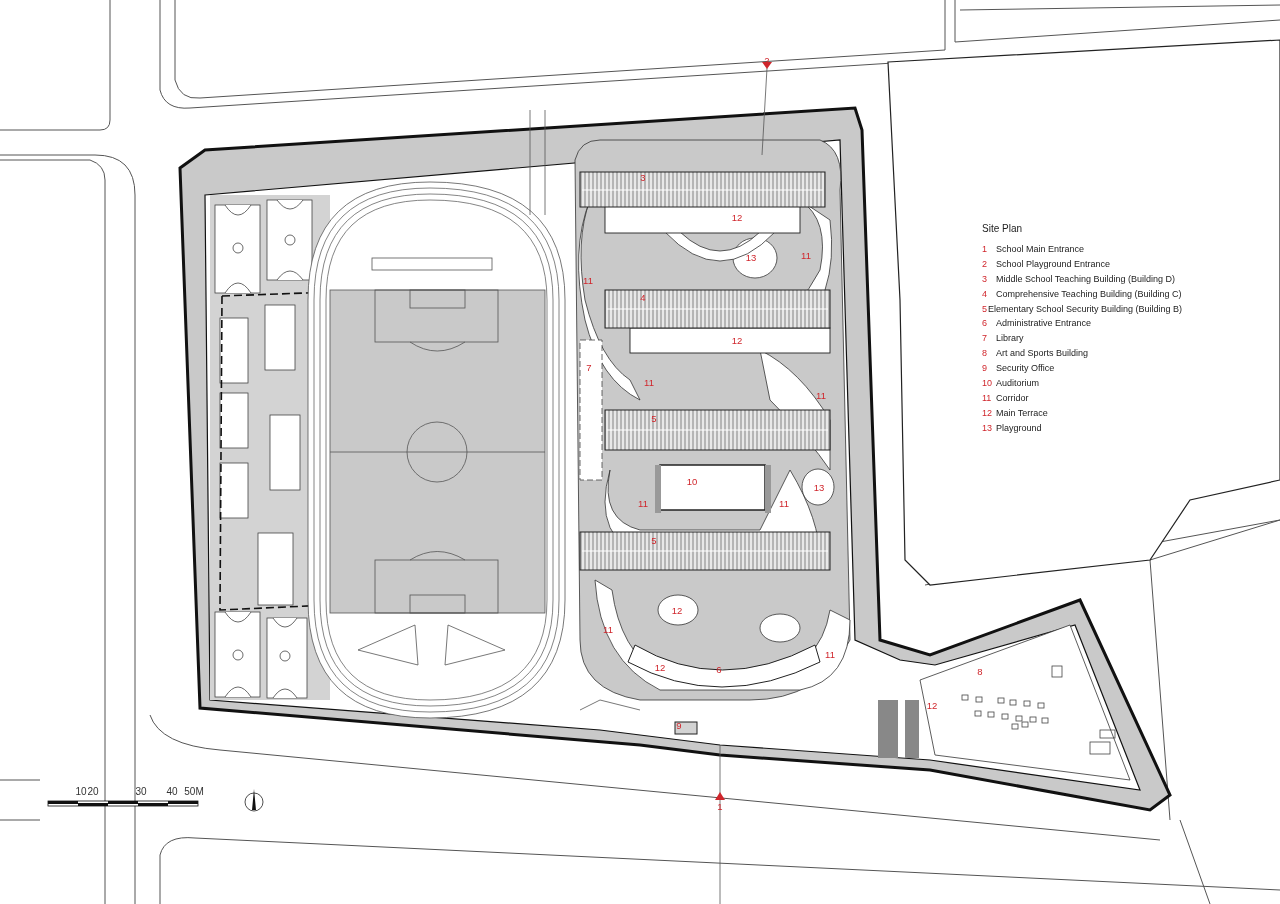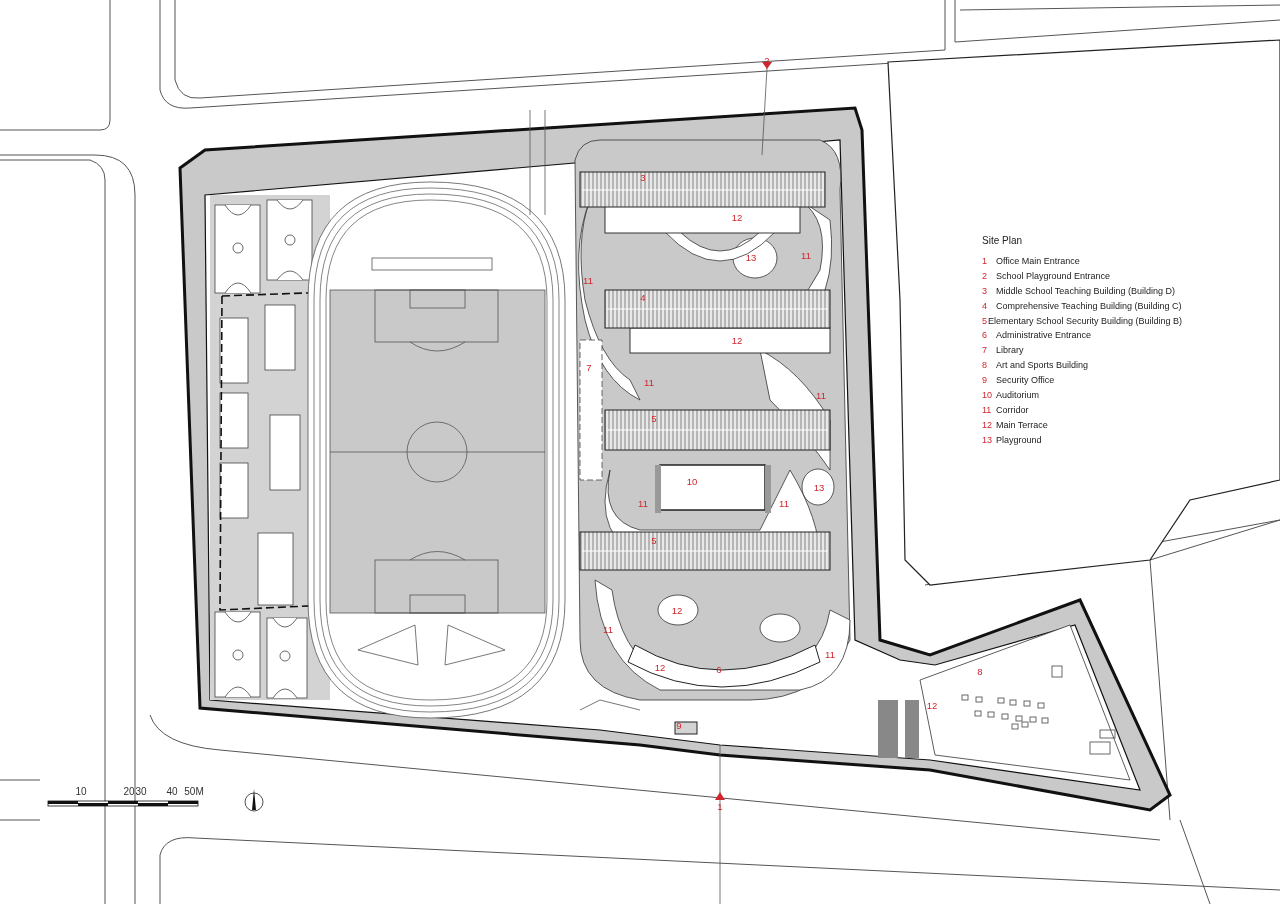--- a/index.html
+++ b/index.html
@@ -1,18 +1,18 @@
 <!DOCTYPE html>
 <html><head>
 <meta charset="utf-8">
 <style>
   html, body { margin: 0; padding: 0; background: #ffffff; }
   body { width: 1280px; height: 904px; position: relative; overflow: hidden; font-family: "Liberation Sans", sans-serif; }
   #plan { position: absolute; left: 0; top: 0; width: 1280px; height: 904px; }
-  .legend { position: absolute; left: 982px; top: 234px; width: 200px; font-size: 9px; color: #222; line-height: 14.9px; }
+  .legend { position: absolute; left: 982px; top: 222px; width: 200px; font-size: 9px; color: #222; line-height: 14.9px; }
   .legend-title { font-size: 10px; margin-bottom: 5px; }
   .legend-item { display: flex; white-space: nowrap; }
   .legend-num { color: #d0262c; width: 14px; display: inline-block; }
   .lbl { position: absolute; color: #d0262c; font-size: 9.5px; transform: translate(-50%, -50%); white-space: nowrap; }
   .scale { position: absolute; left: 48px; top: 786px; font-size: 10px; color: #333; }
   .scale-tick { position: absolute; top: 0; transform: translateX(-50%); }
 </style>
 </head>
 <body>
 
@@ -221,31 +221,31 @@
   <span class="lbl" style="left:830px;top:654px">11</span>
   <span class="lbl" style="left:660px;top:667px">12</span>
   <span class="lbl" style="left:719px;top:669px">6</span>
   <span class="lbl" style="left:679px;top:725px">9</span>
   <span class="lbl" style="left:980px;top:671px">8</span>
   <span class="lbl" style="left:932px;top:705px">12</span>
 </div>
 
 <div class="scale">
   <span class="scale-tick" style="left:33px">10</span>
-  <span class="scale-tick" style="left:81px">20</span>
+  <span class="scale-tick" style="left:45px">20</span>
   <span class="scale-tick" style="left:93px">30</span>
   <span class="scale-tick" style="left:124px">40</span>
   <span class="scale-tick" style="left:146px">50M</span>
 </div>
 
 <div class="legend">
   <div class="legend-title">Site Plan</div>
   <div class="legend-item">
       <span class="legend-num">1</span>
-      <span>Office Main Entrance</span>
+      <span>School Main Entrance</span>
     </div>
   <div class="legend-item">
       <span class="legend-num">2</span>
       <span>School Playground Entrance</span>
     </div>
   <div class="legend-item">
       <span class="legend-num">3</span>
       <span>Middle School Teaching Building (Building D)</span>
     </div>
   <div class="legend-item">

